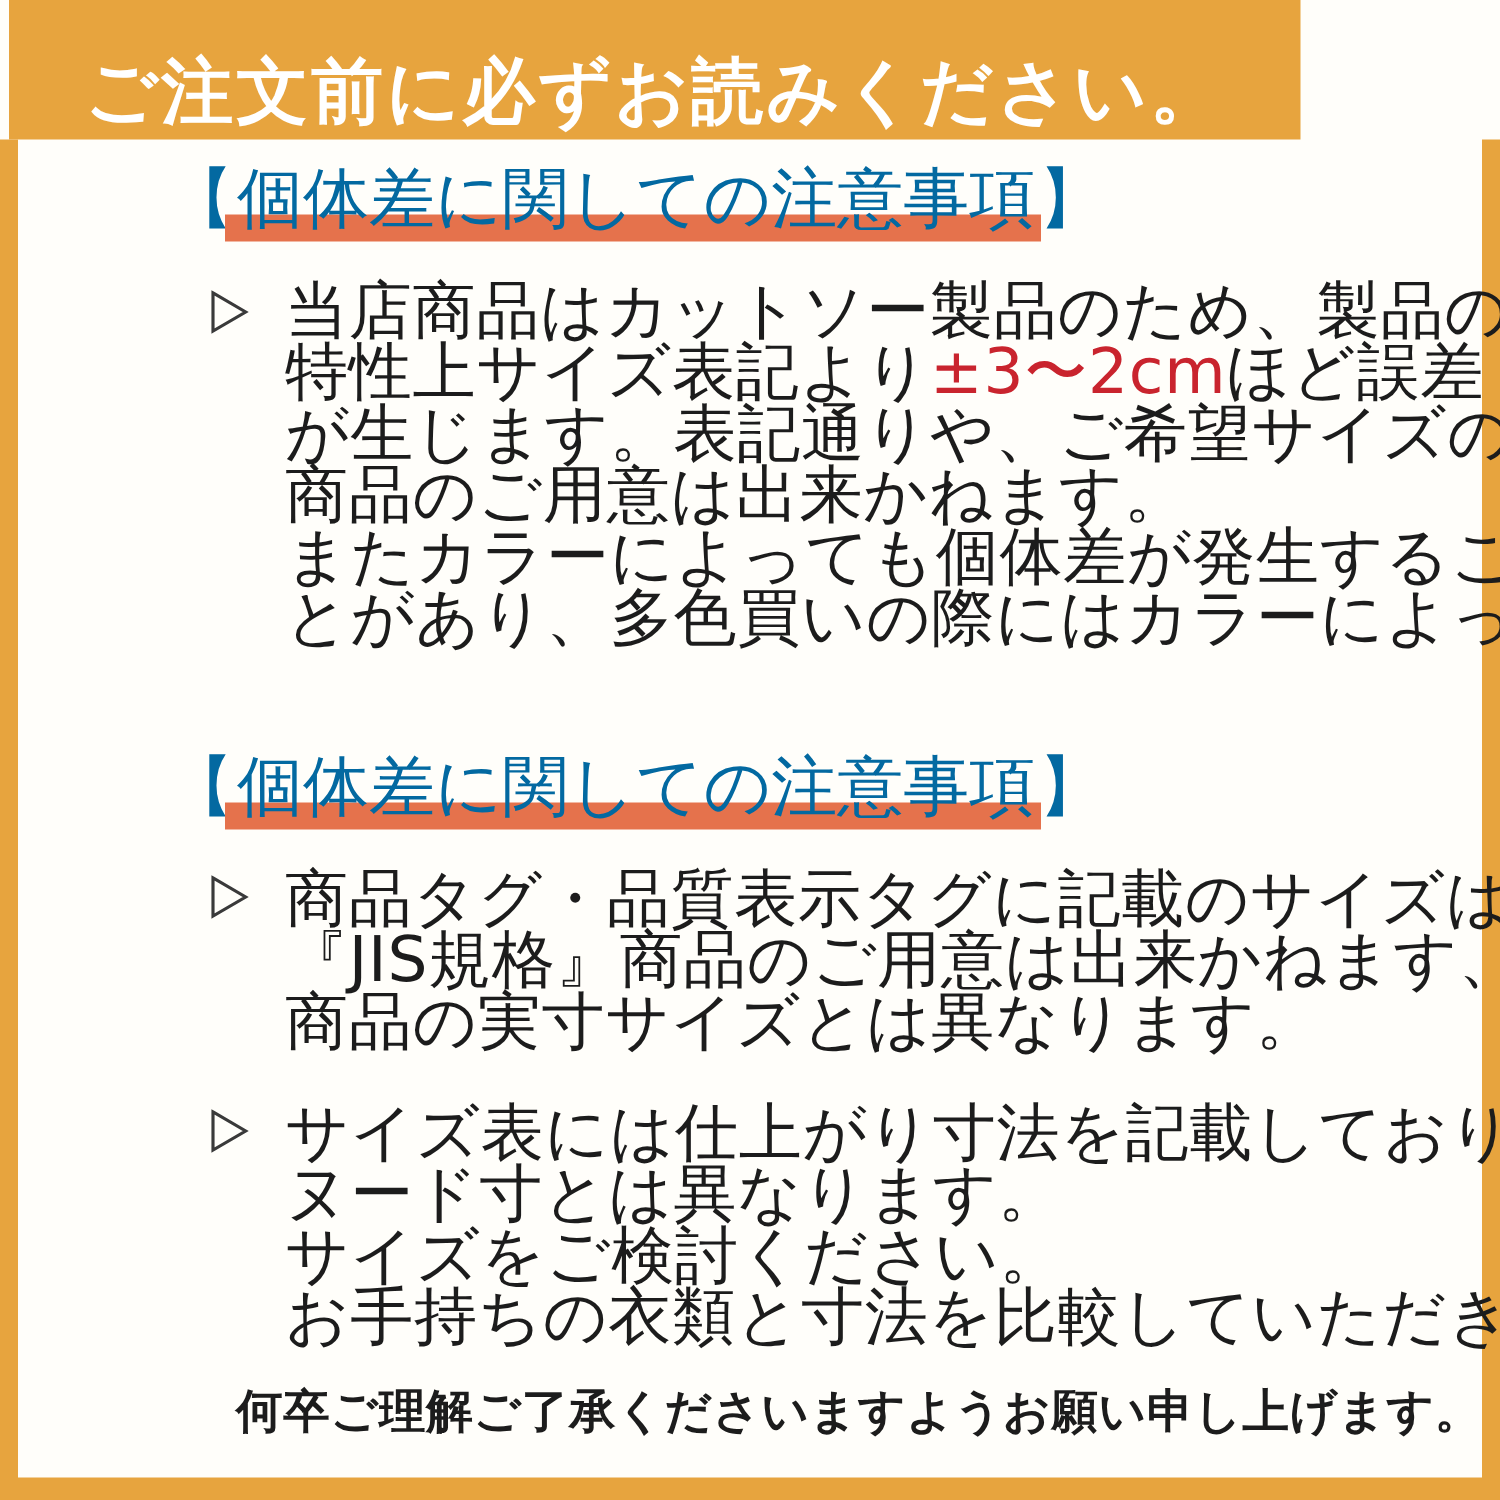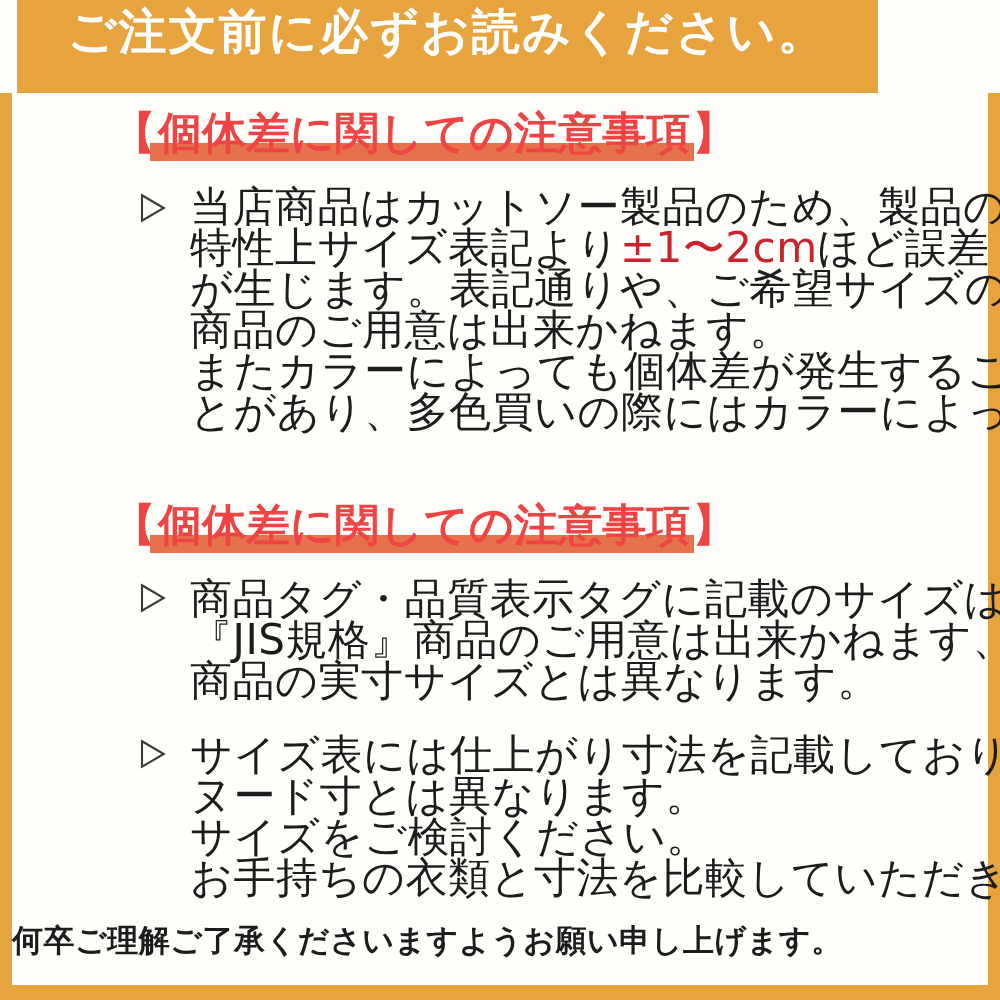--- a/index.html
+++ b/index.html
@@ -17,42 +17,42 @@
     position: relative;
     width: 1000px;
     height: 1000px;
     background: var(--page-bg);
     color: var(--text-black);
     overflow: hidden;
   }
 
   
   .banner-top {
-    position: absolute; top: 0; left: 17px; width: 861px; height: 93px;
+    position: absolute; top: 0; left: 6px; width: 861px; height: 93px;
     background: var(--frame-orange);
-    display: flex; align-items: flex-start; justify-content: center;
+    display: flex; align-items: flex-end; justify-content: center;
   }
   .banner-title {
     color: #FFFFFF;
     font-size: 48px;
     font-weight: 700;
     letter-spacing: 2px;
     white-space: nowrap;
   }
   .frame-left  { position: absolute; top: 93px; left: 0; width: 12px;  bottom: 0; background: var(--frame-orange); }
   .frame-right { position: absolute; top: 93px; right: 0; width: 12px; bottom: 0; background: var(--frame-orange); }
   .frame-bottom{ position: absolute; left: 0; bottom: 0; width: 1000px; height: 15px; background: var(--frame-orange); }
 
   
   .section-heading {
     position: absolute;
     left: 112px;
     font-size: 44px;
-    font-weight: 700;
-    color: #ef4444;
+    font-weight: 400;
+    color: #0369a1;
     white-space: nowrap;
     line-height: 54px;
   }
   .heading-1 { top: 106px; }
   .heading-2 { top: 498px; }
   .hl {
     position: relative;
     display: inline-block;
     z-index: 0;
     padding: 0 2px;
@@ -92,21 +92,21 @@
   .para-2 { top: 578px; }
   .para-3 { top: 734px; }
   .line { white-space: nowrap; }
   .red-text { color: var(--accent-red); }
 
   
   .footer-note {
     position: absolute;
     top: 920px;
     left: 12px; right: 12px;
-    text-align: left;
+    text-align: right;
     font-size: 31px;
     font-weight: 700;
     letter-spacing: 0.5px;
     color: var(--text-black);
     white-space: nowrap;
   }
 </style>
 </head>
 <body>
 
@@ -123,21 +123,21 @@
   <div class="section-heading heading-1">
     <span>【</span><span class="hl"><span>個体差に関しての注意事項</span></span><span>】</span>
   </div>
 
   <svg class="bullet-icon bullet-1" viewBox="0 0 24 24">
     <path d="M6 3.5 L20.5 12 L6 20.5 Z" fill="none" stroke="#3a3a3a" stroke-width="1.4" stroke-linejoin="miter"></path>
   </svg>
 
   <div class="para para-1">
     <div class="line">当店商品はカットソー製品のため、製品の</div>
-    <div class="line"><span>特性上サイズ表記より</span><span class="red-text">±1〜2cm</span><span>ほど誤差</span></div>
+    <div class="line"><span>特性上サイズ表記より</span><span class="red-text">±3〜2cm</span><span>ほど誤差</span></div>
     <div class="line">が生じます。表記通りや、ご希望サイズの</div>
     <div class="line">商品のご用意は出来かねます。</div>
     <div class="line">またカラーによっても個体差が発生するこ</div>
     <div class="line">とがあり、多色買いの際にはカラーによっ</div>
   </div>
 
   <div class="section-heading heading-2">
     <span>【</span><span class="hl"><span>個体差に関しての注意事項</span></span><span>】</span>
   </div>
 

